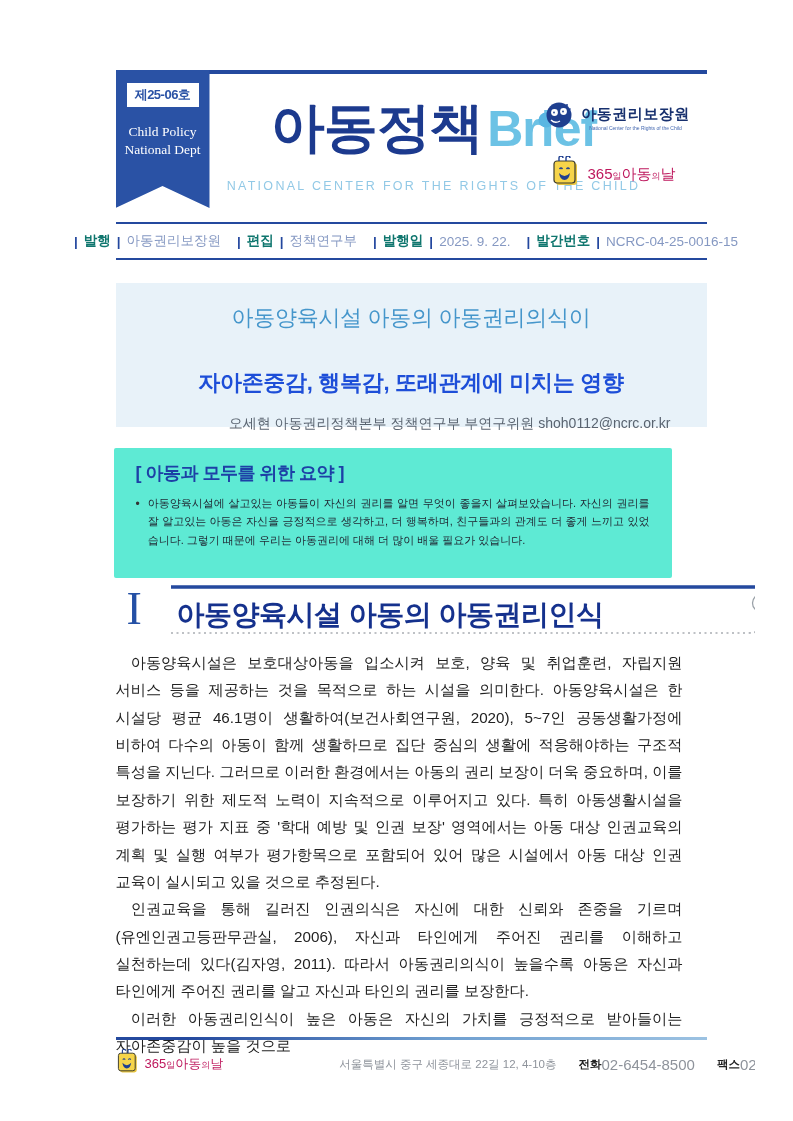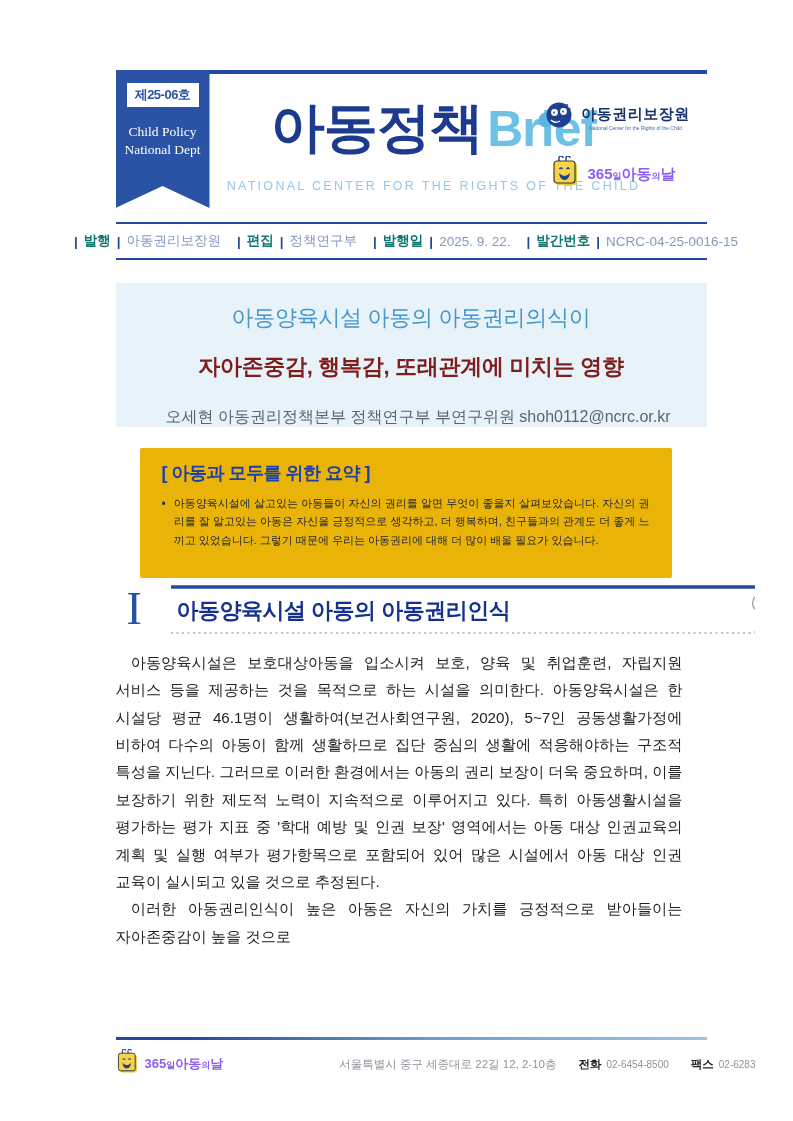--- a/index.html
+++ b/index.html
@@ -18,63 +18,63 @@
   .masthead .title-ko { font-size:54px; font-weight:900; color:#1c3a8e; letter-spacing:-1px;margin-top:28px; }
   .masthead .title-en { font-size:50px; font-weight:800; color:#6cc2e5; letter-spacing:-1px; }
   .masthead .subtitle { margin-top:14px; font-size:12.5px; color:#92c9e6; letter-spacing:2.3px; white-space:nowrap; }
 
   .logos { position:absolute; right:46px; top:100px; width:190px; }
   .logo-ncrc { display:flex; align-items:center; justify-content:center; gap:6px; }
   .logo-ncrc-text { text-align:center; }
   .logo-ncrc-name { font-size:15px; font-weight:800; color:#17306e; letter-spacing:0.5px; }
   .logo-ncrc-tagline { font-size:5px; color:#4468b0; margin-top:1px; }
   .logo-365 { display:flex; align-items:center; justify-content:center; gap:6px; margin-top:20px; }
-  .logo365-text { font-size:15px; font-weight:700; color:#8b5cf6; }
+  .logo365-text { font-size:15px; font-weight:400; color:#be185d; }
   .logo365-text .sm { font-size:9px; }
 
   
   .meta-bar { position:absolute; left:77px; right:48px; top:222px; height:38px;
               border-top:2px solid #24499e; border-bottom:2px solid #24499e;
               display:flex; align-items:center; justify-content:center; gap:6px; font-size:13.5px; white-space:nowrap; }
   .meta-bar .pipe { font-weight:bold; color:#23479e; }
   .meta-bar .lbl { font-weight:bold; color:#0f766e; }
   .meta-bar .val { color:#8598c2; margin-right:10px; }
 
   
   .title-block { position:absolute; left:77px; right:48px; top:283px; height:144px; background:#e8f2f9; text-align:center; }
   .title-block .l1 { padding-top:20px; font-size:22px; font-weight:400; color:#4596cb; letter-spacing:-0.3px; }
-  .title-block .l2 { margin-top:19px; font-size:22px; font-weight:800; color:#7f1d1d; letter-spacing:-0.3px; }
-  .title-block .author { margin-top:25px; text-align:right; padding-right:36px; font-size:16px; color:#5a6470; }
-
-  
-  .summary-box { position:absolute; left:101px; right:83px; top:448px; height:130px; background:#eab308; border-radius:2px; padding:13px 22px 0 22px; }
+  .title-block .l2 { margin-top:35px; font-size:22px; font-weight:800; color:#1d4ed8; letter-spacing:-0.3px; }
+  .title-block .author { margin-top:17px; text-align:right; padding-right:36px; font-size:14px; color:#5a6470; }
+
+  
+  .summary-box { position:absolute; left:75px; right:83px; top:448px; height:130px; background:#5eead4; border-radius:2px; padding:13px 22px 0 22px; }
   .summary-box .head { font-size:18px; font-weight:800; color:#1d40a6; letter-spacing:-0.5px; }
   .summary-box .bullet-row { display:flex; margin-top:9px; gap:8px; }
   .summary-box .dot { color:#333; font-size:12px; line-height:1.8; }
   .summary-box .btext { font-size:11px; color:#1f2430; line-height:1.68; text-align:justify; }
 
   
   .section-head { position:absolute; left:88px; right:48px; top:584px; height:54px; }
   .section-head .numeral { position:absolute; left:0; top:2px; font-family:"Liberation Serif", serif; font-size:46px; color:#2450a5; line-height:1; }
-  .section-head .stitle { position:absolute; left:50px; top:12px; font-size:22px; font-weight:900; color:#15318d; letter-spacing:-0.5px; }
+  .section-head .stitle { position:absolute; left:50px; top:12px; font-size:28px; font-weight:900; color:#15318d; letter-spacing:-0.5px; }
   .section-head svg.deco { position:absolute; left:40px; top:0; }
 
   
   .body-text { position:absolute; left:77px; right:72px; top:649px; font-size:15.2px; line-height:1.8; color:#222; text-align:justify; word-break:keep-all; }
   .body-text p { text-indent:1em; }
 
   
   .footer-rule { position:absolute; left:77px; right:48px; top:1037px; height:3px;
                  background:linear-gradient(to right,#24499e 12%,#6f9fd0 55%,#9cc2e2); }
   .footer-row { position:absolute; left:77px; right:48px; top:1048px; height:32px; display:flex; align-items:center; white-space:nowrap; }
   .f-logo { display:flex; align-items:center; gap:5px; }
   .f-logo .logo365-text { font-size:13px; }
   .f-addr { margin-left:116px; font-size:11.5px; color:#8e939b; }
   .f-lbl { margin-left:22px; font-size:11.5px; font-weight:bold; color:#222; }
-  .f-val { margin-left:5px; font-size:10px; color:#8e939b; }
+  .f-val { font-size:15px; color:#8e939b; }
   .f-web { margin-left:22px; font-size:11.5px; font-weight:bold; color:#101a33; }
 </style>
 </head>
 <body>
 
 <div class="page">
 
   <div class="top-rule"></div>
 
   <div class="ribbon">
@@ -172,40 +172,41 @@
         <path d="M590.5 32 h7"></path>
         <path d="M592 34.5 h4"></path>
         <path d="M591.5 15 l2 4 l2 -4 l2 4"></path>
       </g>
     </svg>
     <div class="stitle">아동양육시설 아동의 아동권리인식</div>
   </div>
 
   <div class="body-text">
     <p>아동양육시설은 보호대상아동을 입소시켜 보호, 양육 및 취업훈련, 자립지원 서비스 등을 제공하는 것을 목적으로 하는 시설을 의미한다. 아동양육시설은 한 시설당 평균 46.1명이 생활하여(보건사회연구원, 2020), 5~7인 공동생활가정에 비하여 다수의 아동이 함께 생활하므로 집단 중심의 생활에 적응해야하는 구조적 특성을 지닌다. 그러므로 이러한 환경에서는 아동의 권리 보장이 더욱 중요하며, 이를 보장하기 위한 제도적 노력이 지속적으로 이루어지고 있다. 특히 아동생활시설을 평가하는 평가 지표 중 '학대 예방 및 인권 보장' 영역에서는 아동 대상 인권교육의 계획 및 실행 여부가 평가항목으로 포함되어 있어 많은 시설에서 아동 대상 인권 교육이 실시되고 있을 것으로 추정된다.</p>
+    <p>인권교육을 통해 길러진 인권의식은 자신에 대한 신뢰와 존중을 기르며(유엔인권고등판무관실, 2006), 자신과 타인에게 주어진 권리를 이해하고 실천하는데 있다(김자영, 2011). 따라서 아동권리의식이 높을수록 아동은 자신과 타인에게 주어진 권리를 알고 자신과 타인의 권리를 보장한다.</p>
     <p>이러한 아동권리인식이 높은 아동은 자신의 가치를 긍정적으로 받아들이는 자아존중감이 높을 것으로</p>
   </div>
 
   <div class="footer-rule"></div>
   <div class="footer-row">
     <span class="f-logo">
       <span>
         <svg width="24" height="26" viewBox="0 0 30 32">
           <rect x="5" y="7" width="21" height="22" rx="3" fill="#e8c53e"></rect>
           <rect x="3" y="5" width="21" height="22" rx="3" fill="#f6d44a" stroke="#3c3c2e" stroke-width="1.2"></rect>
           <path d="M8 5 v-3 a2 2 0 0 1 4 0" stroke="#1f3f8f" stroke-width="1.4" fill="none"></path>
           <path d="M15 5 v-3 a2 2 0 0 1 4 0" stroke="#1f3f8f" stroke-width="1.4" fill="none"></path>
           <path d="M8.5 13 q1.5 -2 3 0" stroke="#1f3f8f" stroke-width="1.4" fill="none"></path>
           <path d="M15.5 13 q1.5 -2 3 0" stroke="#1f3f8f" stroke-width="1.4" fill="none"></path>
           <path d="M8 17 q5.5 6 11 0 q-1 7 -5.5 7 q-4.5 0 -5.5 -7z" fill="#1f3f8f"></path>
         </svg>
       </span>
       <span class="logo365-text"><span>365</span><span class="sm">일</span><span>아동</span><span class="sm">의</span><span>날</span></span>
     </span>
-    <span class="f-addr">서울특별시 중구 세종대로 22길 12, 2-10층</span>
+    <span class="f-addr">서울특별시 중구 세종대로 22길 12, 4-10층</span>
     <span class="f-lbl">전화</span>
     <span class="f-val">02-6454-8500</span>
     <span class="f-lbl">팩스</span>
     <span class="f-val">02-6283-0697</span>
     <span class="f-web">www.ncrc.or.kr</span>
   </div>
 
 </div>
 
 </body></html>

